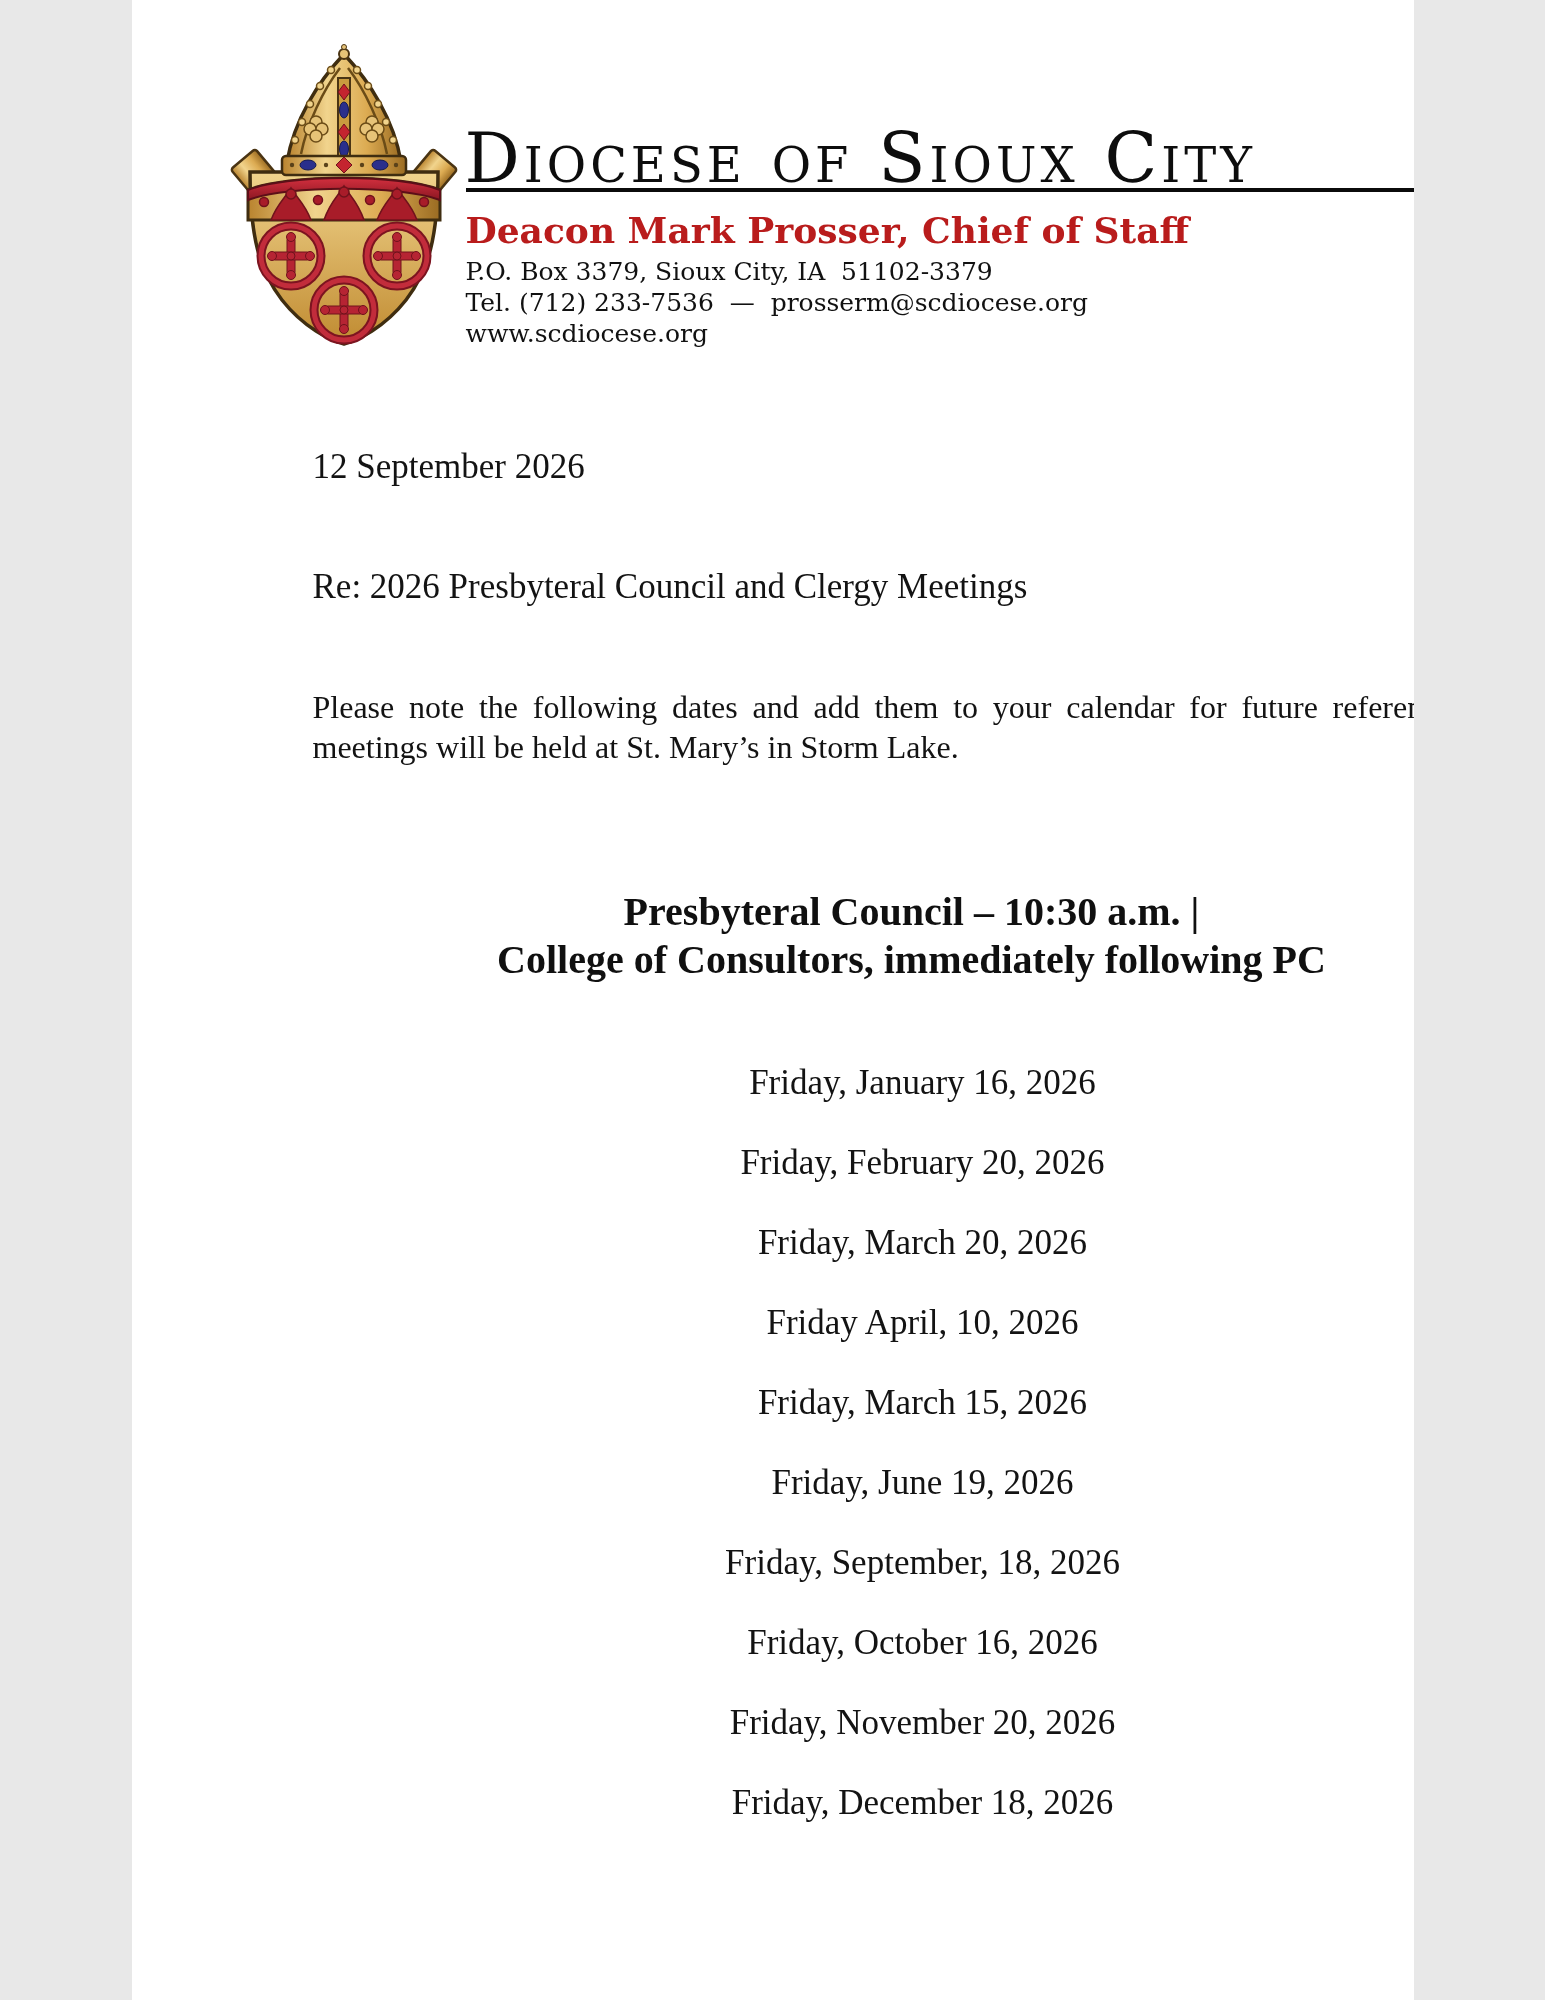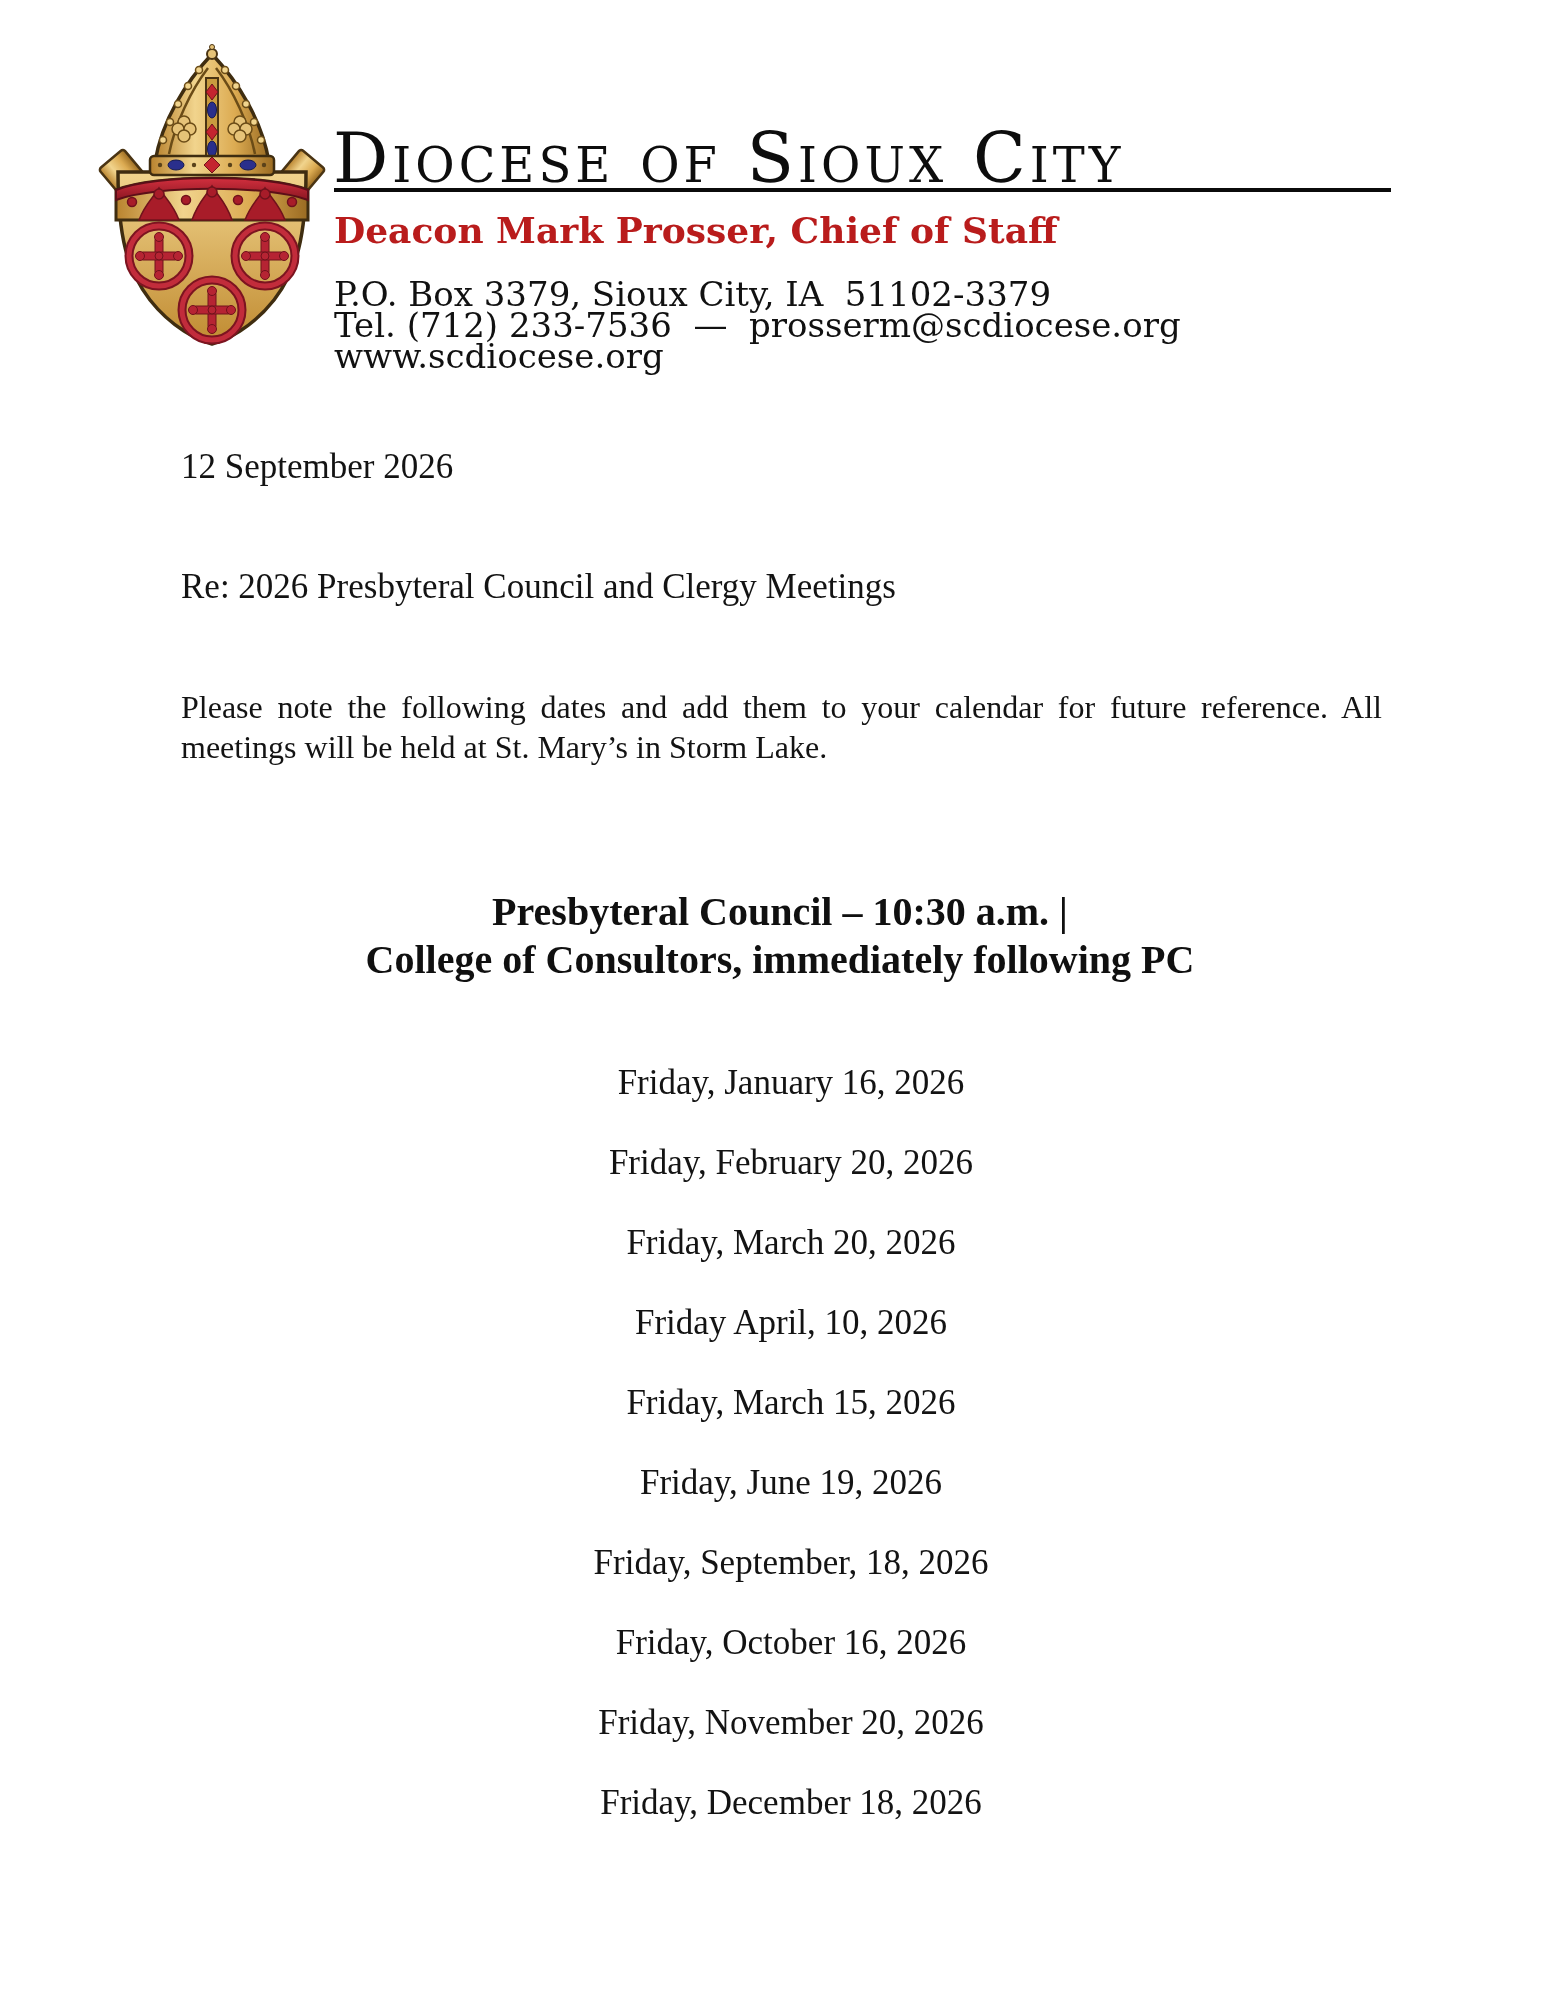--- a/index.html
+++ b/index.html
@@ -1,18 +1,18 @@
 <!DOCTYPE html>
 <html><head>
 <meta charset="utf-8">
 <style>
   html,body{margin:0;padding:0;background:#e8e8e8;}
   .page{
     position:relative;
-    width:1545px;height:2000px;
+    width:1282px;height:2000px;
     background:#ffffff;
     margin:0 auto;
     overflow:hidden;
     color:#141414;
   }
   
   .crest{position:absolute;left:96px;top:44px;width:232px;height:302px;}
   .org-title{
     position:absolute;left:333px;top:124px;
     font-family:"DejaVu Serif","Liberation Serif",serif;
@@ -28,21 +28,21 @@
   }
   .contact-name{
     position:absolute;left:334px;top:209px;
     font-family:"DejaVu Serif","Liberation Serif",serif;
     font-weight:bold;font-size:36px;line-height:42px;
     color:#b91c1c;white-space:nowrap;
   }
   .contact-block{
     position:absolute;left:334px;top:256px;
     font-family:"DejaVu Serif","Liberation Serif",serif;
-    font-size:34px;line-height:31px;color:#111;margin-top:23px;
+    font-size:25px;line-height:31px;color:#111;
   }
   .contact-block div{white-space:nowrap;}
   
   .letter-line{
     position:absolute;left:181px;
     font-family:"Liberation Serif","DejaVu Serif",serif;
     font-size:35px;line-height:41px;color:#131313;white-space:nowrap;
   }
   .sent-date{top:446px;}
   .subject{top:566px;}

